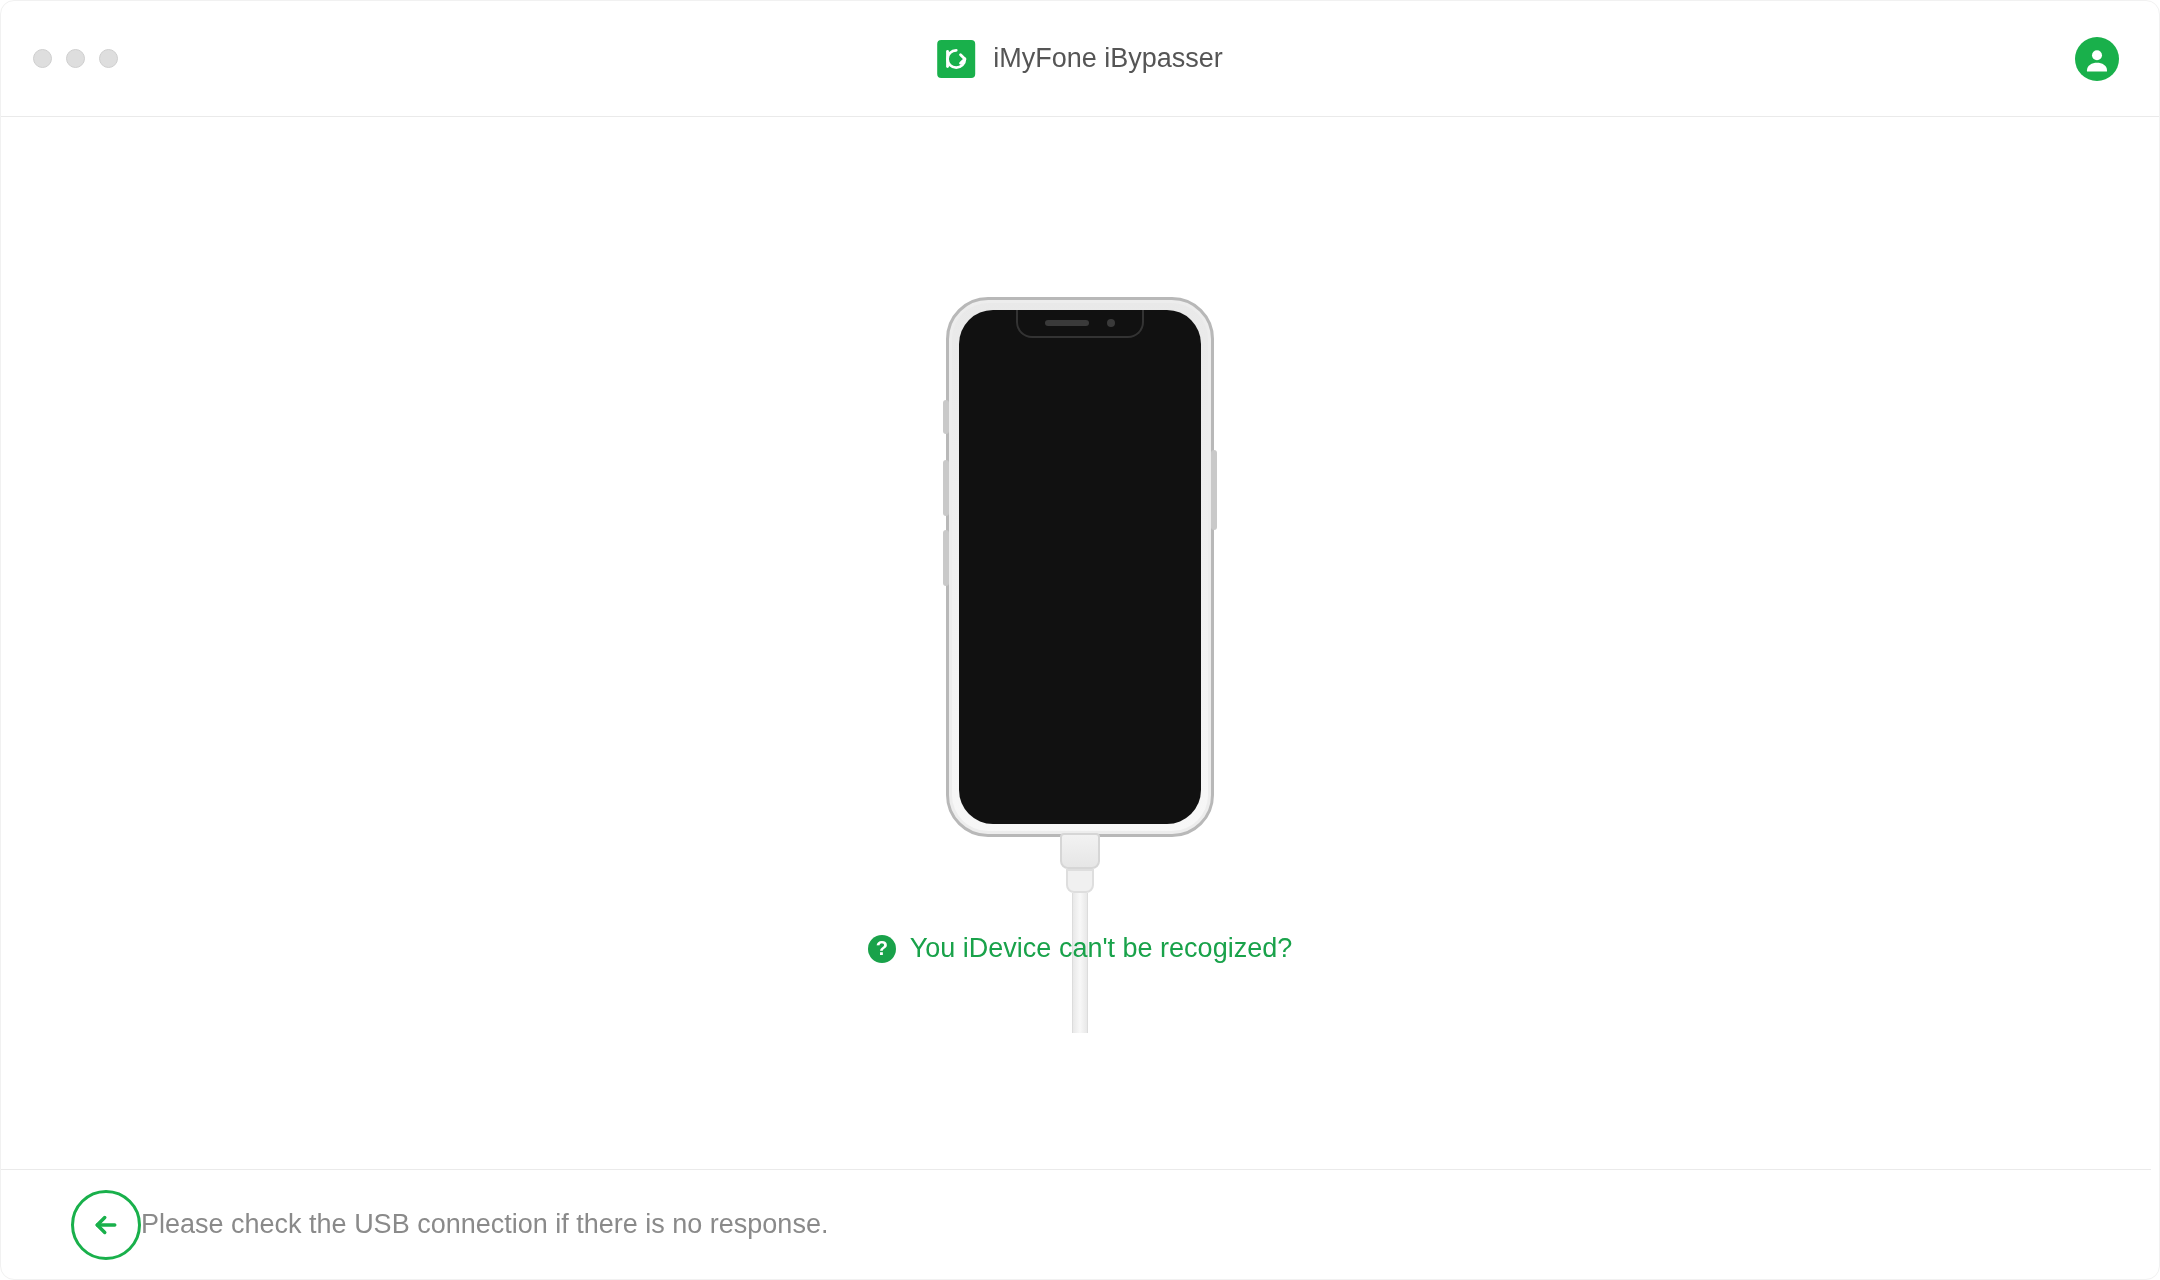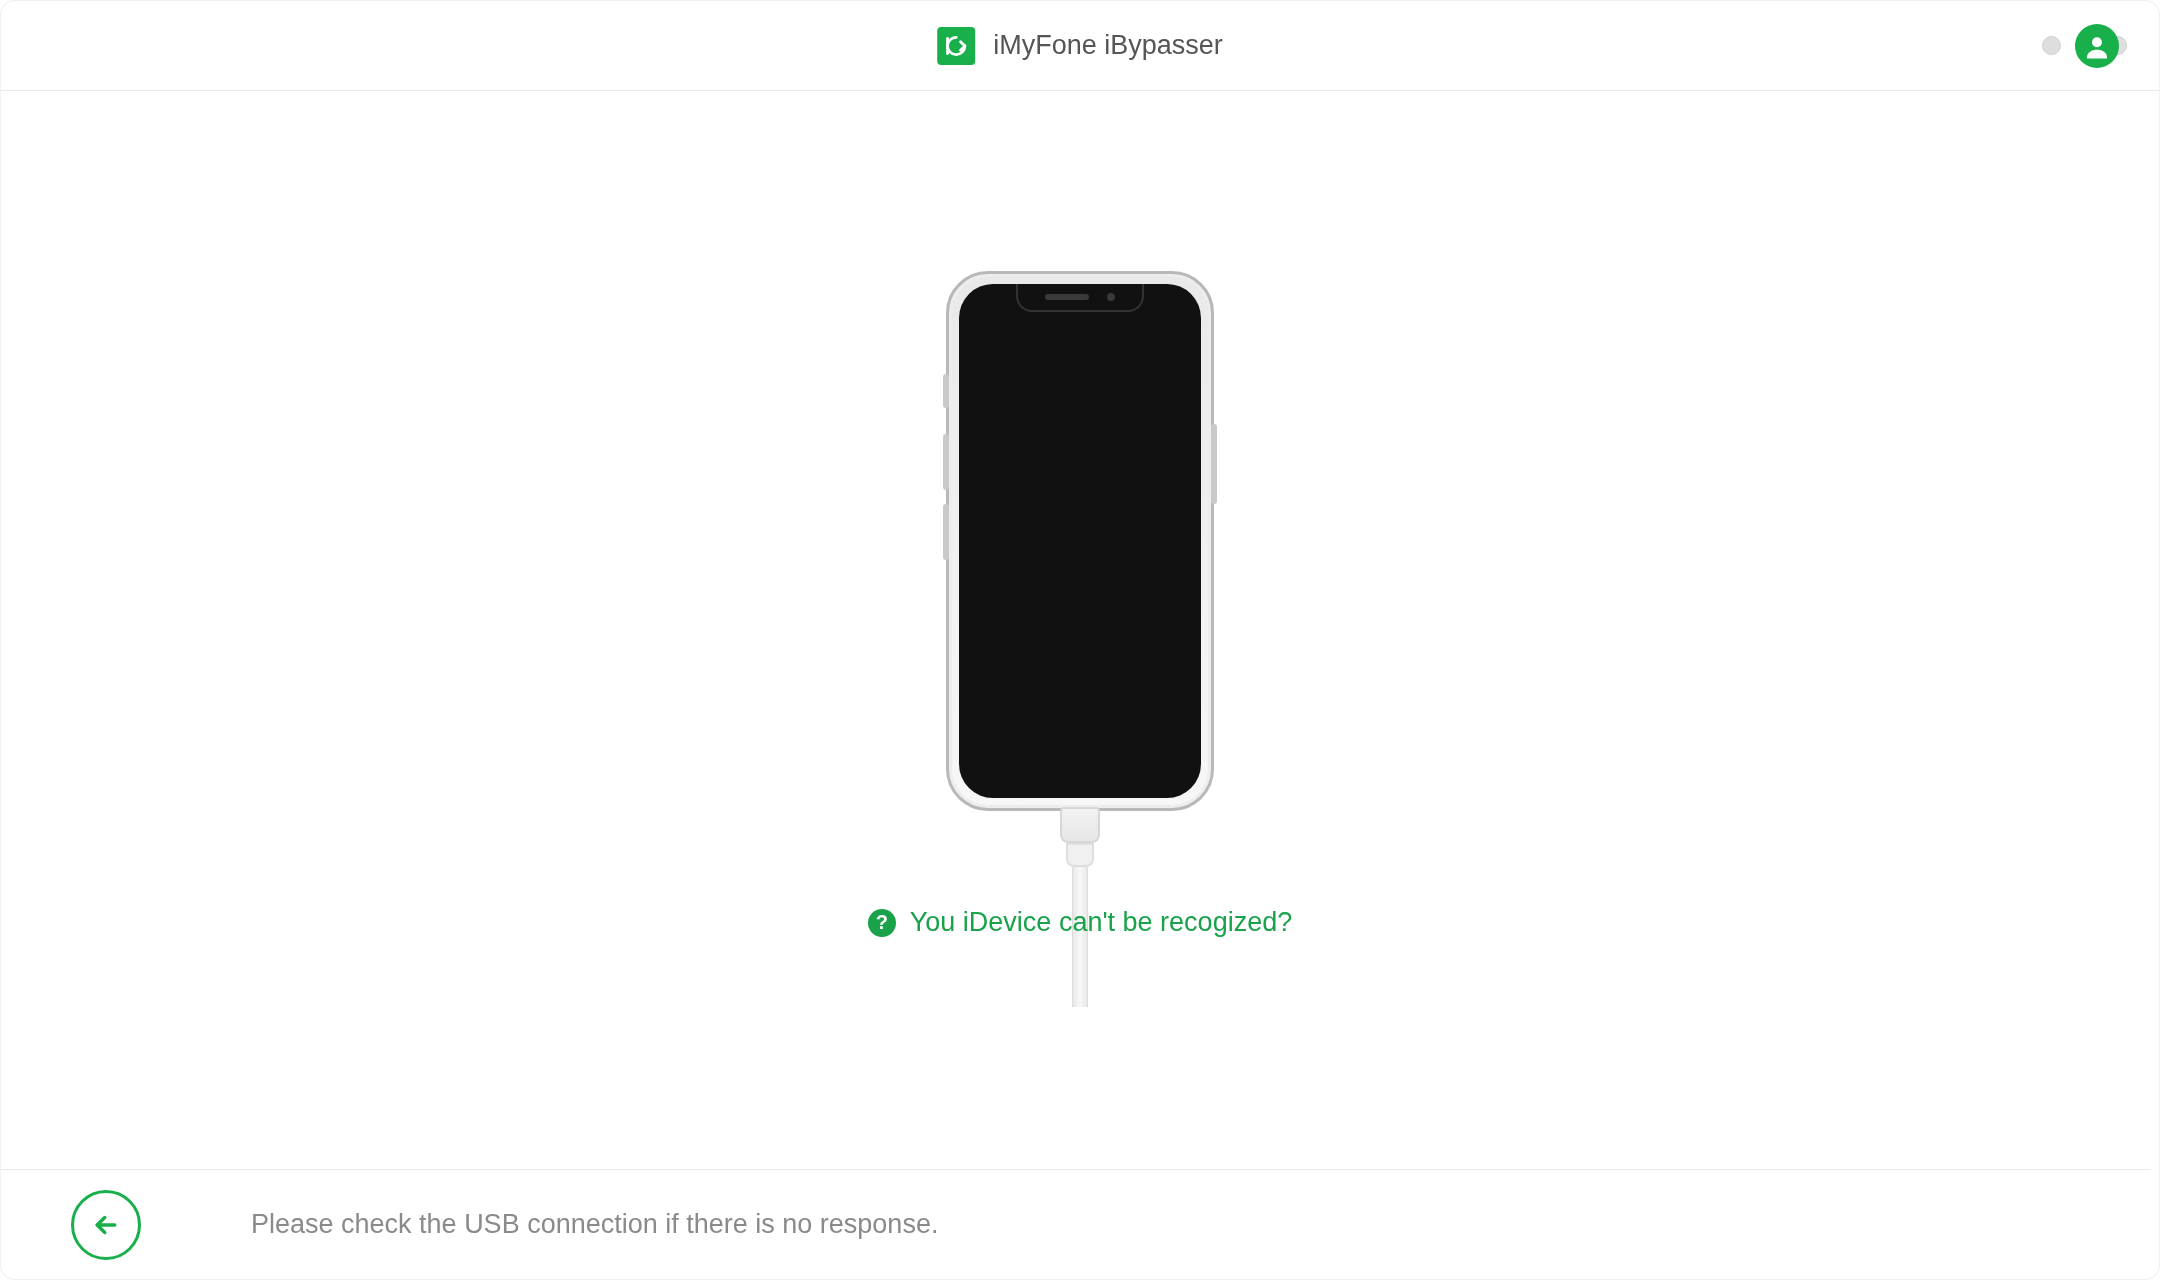--- a/index.html
+++ b/index.html
@@ -12,27 +12,26 @@
       background: #ffffff;
       width: 2160px;
       height: 1280px;
       overflow: hidden;
       border-radius: 14px;
       border: 1px solid #f1f1f1;
       position: relative;
     }
     
     .titlebar {
-      height: 90px;
+      height: 116px;
       border-bottom: 1px solid #eaeaea;
       display: flex;
       align-items: center;
       padding: 0 32px;
       position: relative;
-      justify-content: flex-end;
     }
     .traffic-lights {
       display: flex;
       gap: 14px;
     }
     .traffic-dot {
       width: 19px;
       height: 19px;
       border-radius: 50%;
       background: #dedede;
@@ -213,21 +212,20 @@
     .footer {
       position: absolute;
       left: 0;
       right: 8px;
       bottom: 0;
       height: 110px;
       border-top: 1px solid #eaeaea;
       display: flex;
       align-items: center;
       padding: 0 70px;
-      gap: 110px;
     }
     .back-btn {
       width: 70px;
       height: 70px;
       border: 3px solid #19b04b;
       border-radius: 50%;
       display: flex;
       align-items: center;
       justify-content: center;
       cursor: pointer;

